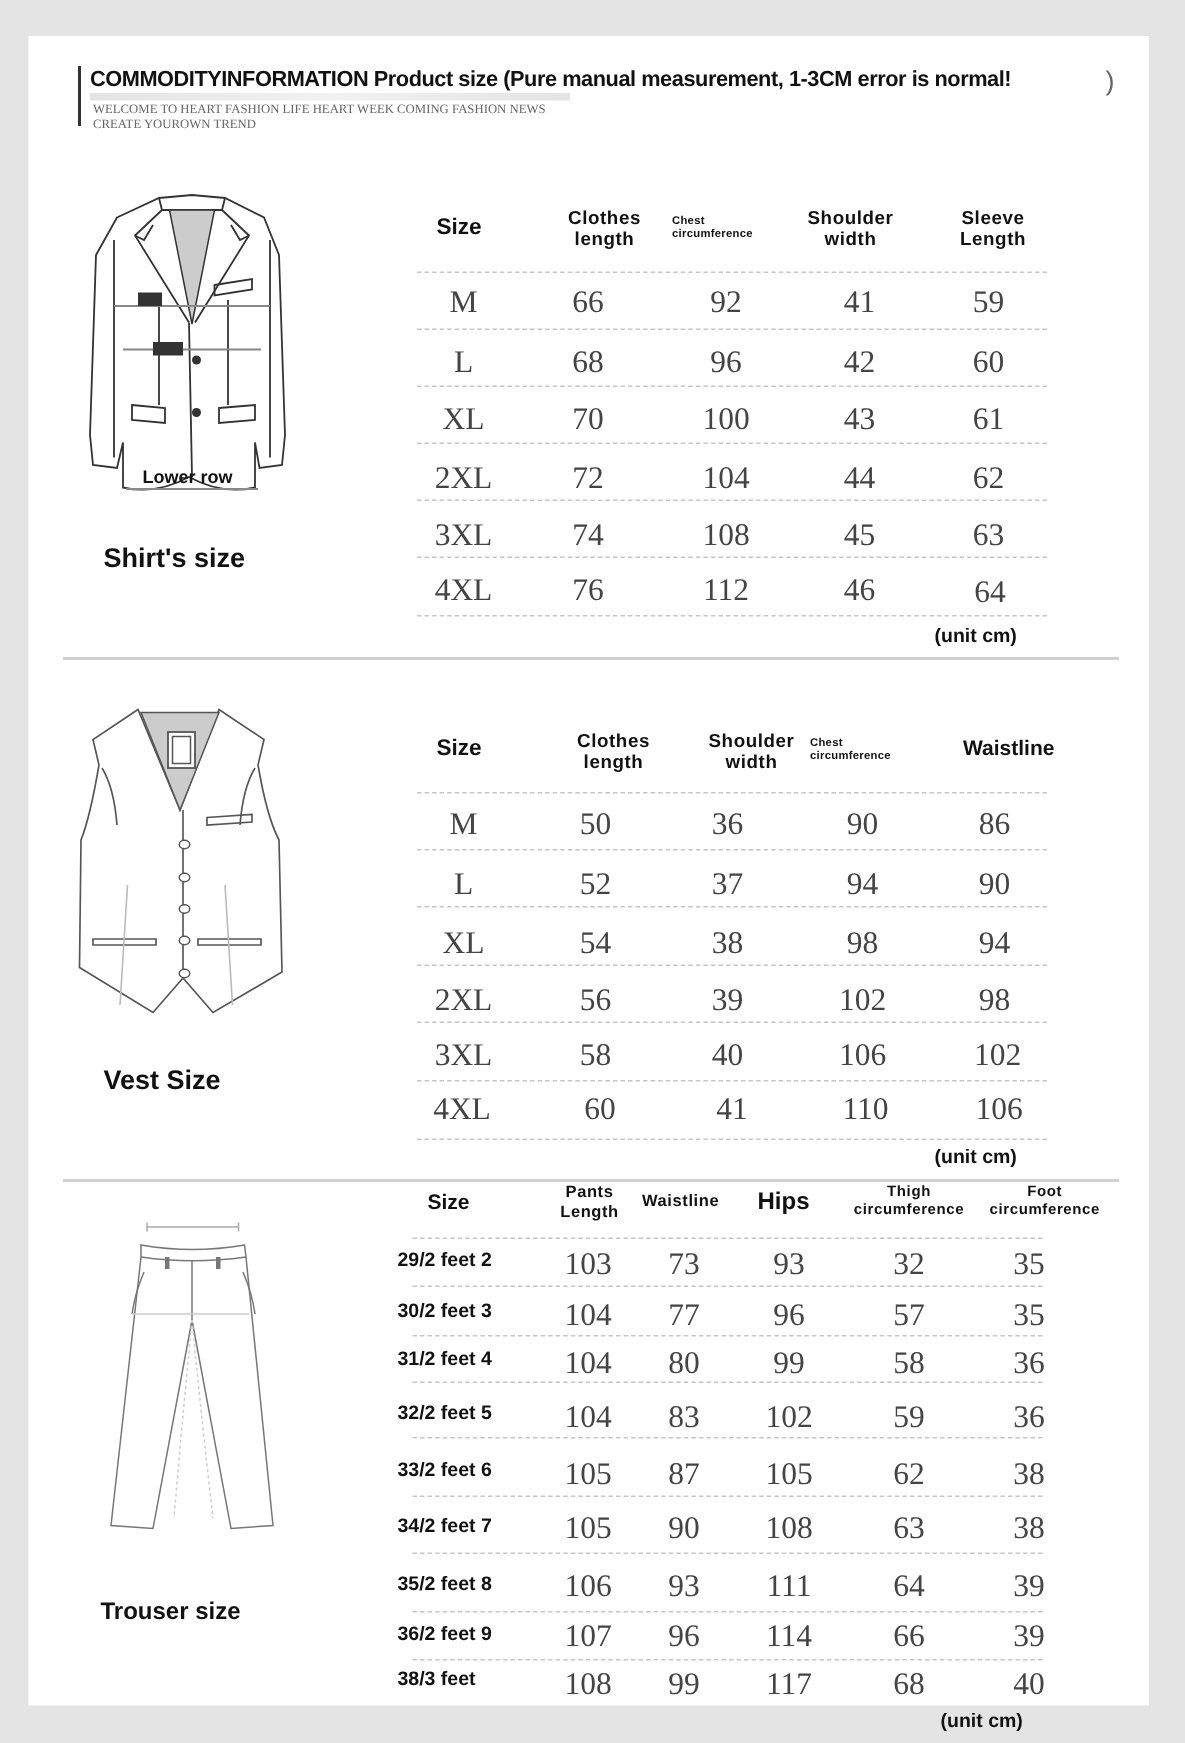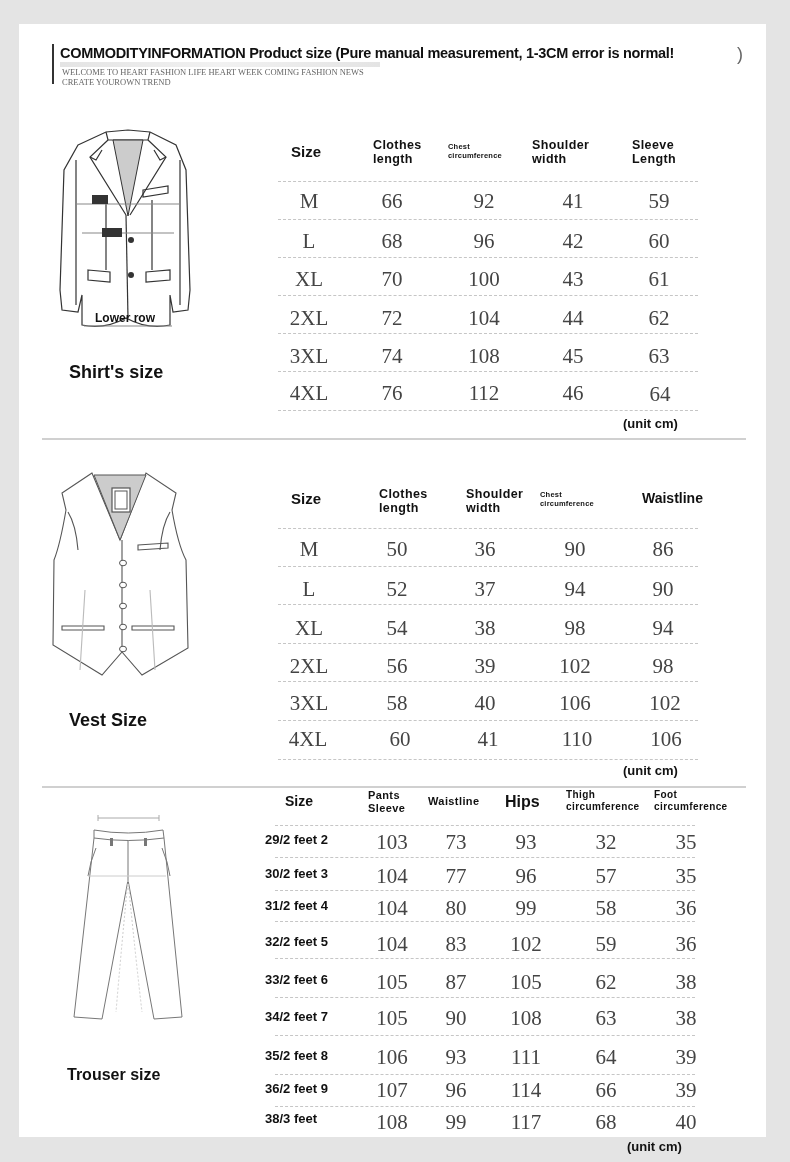--- a/index.html
+++ b/index.html
@@ -7,21 +7,21 @@
     body { position: relative; font-family: "Liberation Sans", sans-serif; color: #111; }
     .card { position: absolute; left: 19px; top: 24px; width: 747px; height: 1113px; background: #fff; }
     .abs { position: absolute; }
     .hdr-bar { position: absolute; left: 52px; top: 44px; width: 2px; height: 40px; background: #333; }
     .hdr-title { position: absolute; left: 60px; top: 45px; font-weight: bold; font-size: 14.5px; letter-spacing: -0.3px; color: #111; white-space: nowrap; }
     .hdr-paren { position: absolute; left: 737px; top: 44px; font-size: 18px; color: #666; }
     .hdr-sub { position: absolute; left: 62px; font-family: "Liberation Serif", serif; font-size: 8.5px; color: #666; white-space: nowrap; }
     .hdr-blur { position: absolute; left: 60px; top: 62px; width: 320px; height: 5px; background: linear-gradient(90deg, #ddd, #eee, #ddd); opacity: .8; }
     .th { position: absolute; font-weight: bold; color: #111; line-height: 1.15; white-space: nowrap; }
     .th-big { font-size: 15px; }
-    .th-mid { font-size: 12.5px; letter-spacing: 0.4px; }
+    .th-mid { font-size: 12.5px; letter-spacing: 0.4px; text-align: center; }
     .th-small { font-size: 7.5px; letter-spacing: 0.2px; }
     .cell { position: absolute; font-family: "Liberation Serif", serif; font-size: 21px; color: #444; white-space: nowrap; transform: translateX(-50%); }
     .rowlabel { position: absolute; font-weight: bold; font-size: 13px; color: #111; white-space: nowrap; }
     .dash { position: absolute; height: 0; border-top: 1px dashed #c6c6c6; }
     .sep { position: absolute; height: 2px; background: #d0d0d0; }
     .unit { position: absolute; font-weight: bold; font-size: 13px; color: #111; white-space: nowrap; }
     .sec-title { position: absolute; font-weight: bold; font-size: 18px; color: #111; white-space: nowrap; }
     .lower-row { position: absolute; left: 75px; top: 311px; font-weight: bold; font-size: 12px; color: #111; margin-left: 20px; }
   </style>
 </head>
@@ -231,21 +231,21 @@
     <path d="M62 68 Q55 140 50 200" stroke="#ccc" stroke-dasharray="2,2"></path>
     <path d="M62 68 Q69 140 76 200" stroke="#ccc" stroke-dasharray="2,2"></path>
     <path d="M22 64 L100 64" stroke="#ccc"></path>
   </g>
   <rect x="44" y="26" width="3" height="8" fill="#777"></rect>
   <rect x="78" y="26" width="3" height="8" fill="#777"></rect>
 </svg>
 <div class="sec-title" style="left:67px;top:1066px;font-size:16px">Trouser size</div>
 
 <div class="th th-big" style="left:285px;top:793px;font-size:14px">Size</div>
-<div class="th th-mid" style="left:368px;top:789px;width:50px;white-space:normal;font-size:11px">Pants Sleeve</div>
+<div class="th th-mid" style="left:368px;top:789px;width:50px;white-space:normal;font-size:11px">Pants Length</div>
 <div class="th th-mid" style="left:428px;top:795px;font-size:11px">Waistline</div>
 <div class="th th-big" style="left:505px;top:793px;font-size:16px">Hips</div>
 <div class="th th-mid" style="left:566px;top:789px;width:80px;white-space:normal;font-size:10px">Thigh circumference</div>
 <div class="th th-mid" style="left:654px;top:789px;width:85px;white-space:normal;font-size:10px">Foot circumference</div>
 
 <div class="dash" style="left:275px;top:825px;width:420px"></div>
 <div class="dash" style="left:275px;top:857px;width:420px"></div>
 <div class="dash" style="left:275px;top:890px;width:420px"></div>
 <div class="dash" style="left:275px;top:921px;width:420px"></div>
 <div class="dash" style="left:275px;top:958px;width:420px"></div>

